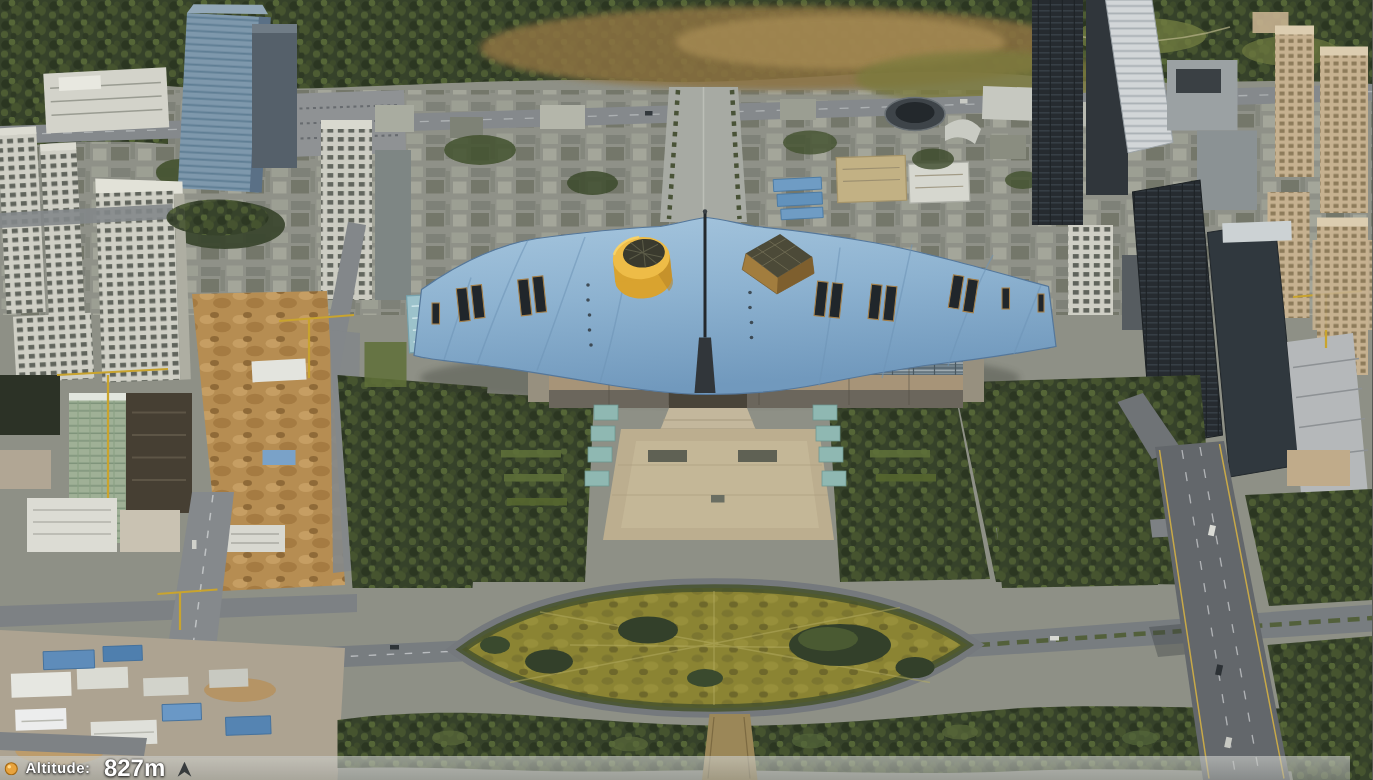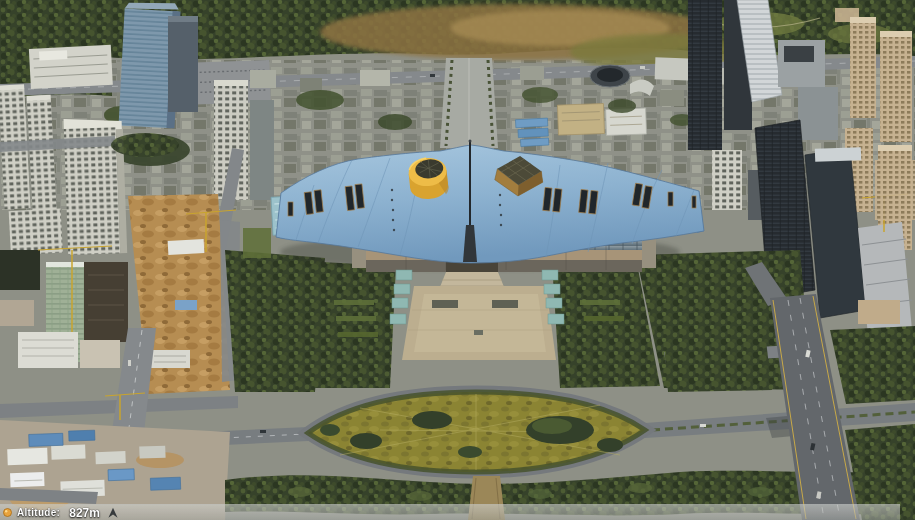--- a/index.html
+++ b/index.html
@@ -5,21 +5,21 @@
   html,body{margin:0;padding:0;background:#222;}
   .stage{position:relative;width:915px;height:520px;overflow:hidden;background:#8e9086;
          font-family:"Liberation Sans",sans-serif;}
   .scene{position:absolute;left:0;top:0;display:block;}
   .hud{position:absolute;left:0;right:15px;bottom:0;height:15px;display:flex;align-items:center;
        background:linear-gradient(rgba(205,207,203,.62),rgba(165,168,164,.55));
        border-top:1px solid rgba(255,255,255,.25);}
   .hud-dot{margin-left:3px;flex:0 0 auto;}
   .hud-label{margin-left:5px;font-size:10px;font-weight:bold;color:#fff;letter-spacing:.3px;
        text-shadow:0 1px 2px rgba(0,0,0,.9),0 0 1px #000;}
-  .hud-value{margin-left:9px;font-size:12px;font-weight:bold;color:#fff;
+  .hud-value{margin-left:9px;font-size:16px;font-weight:bold;color:#fff;
        text-shadow:0 1px 2px rgba(0,0,0,.9),0 0 1px #000;}
   .hud-north{margin-left:7px;flex:0 0 auto;opacity:.85;}
 </style>
 </head>
 <body>
 
 <div class="stage">
 
 <svg class="scene" width="915" height="520" viewBox="0 0 915 520" xmlns="http://www.w3.org/2000/svg">
 <defs>

